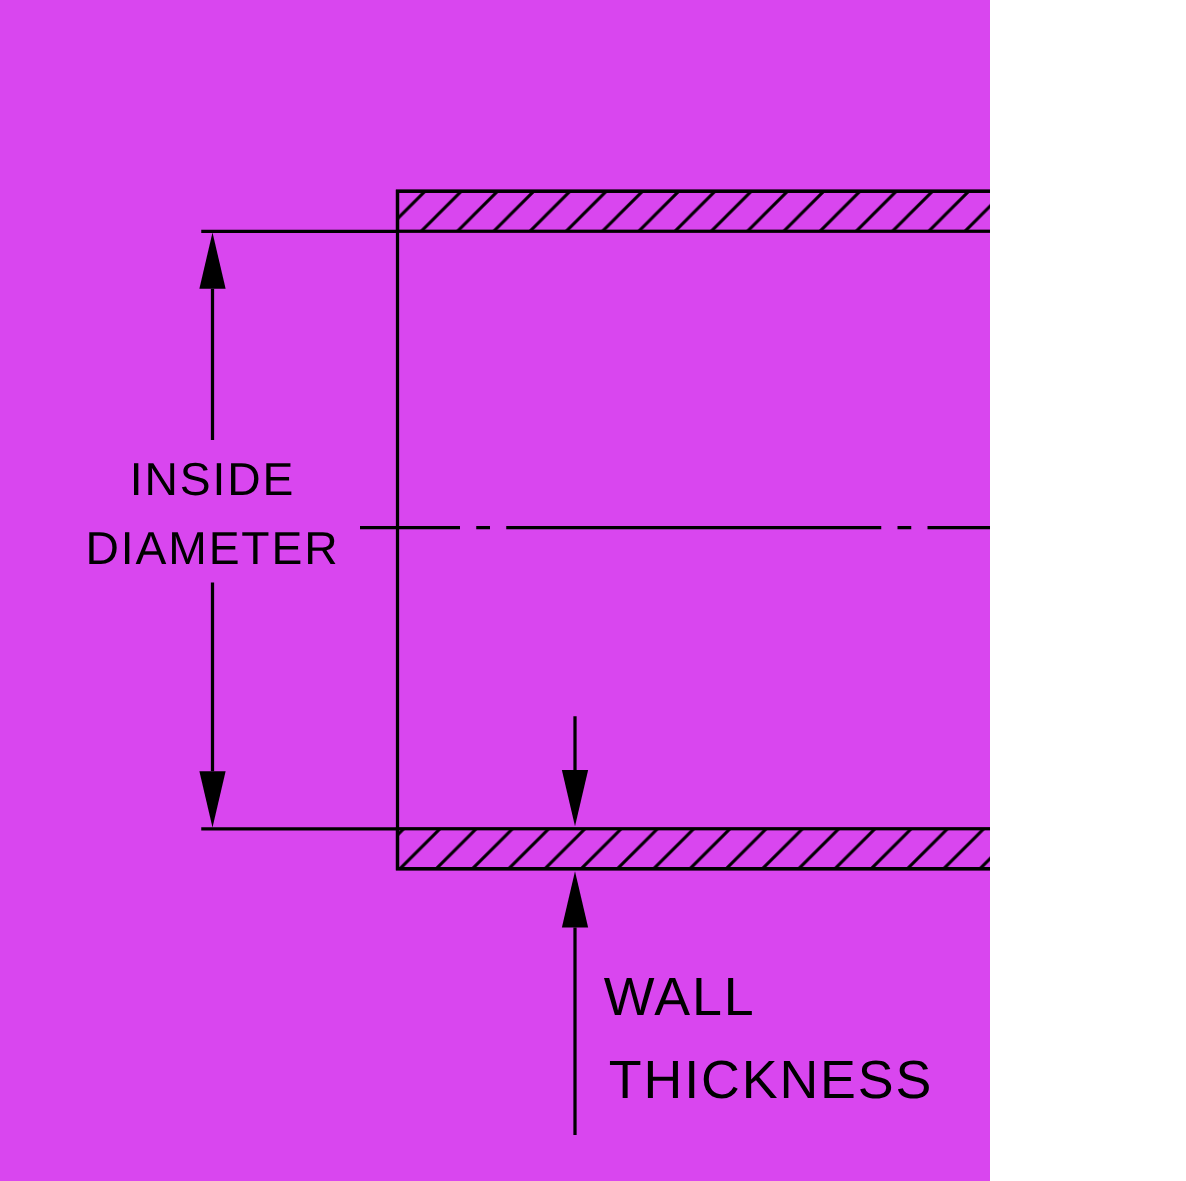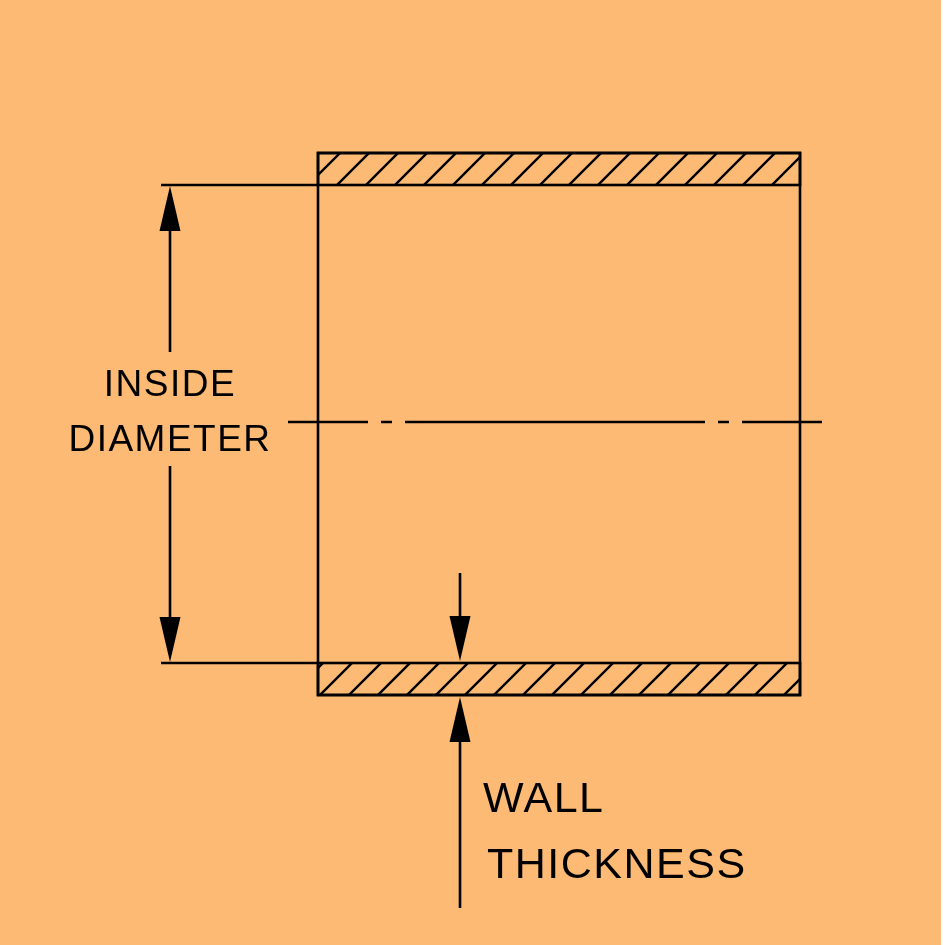--- a/index.html
+++ b/index.html
@@ -2,23 +2,23 @@
 <html><head>
 <meta charset="utf-8">
 <style>
   html, body {
     margin: 0;
     padding: 0;
     background: #ffffff;
   }
   .page {
     position: relative;
-    width: 941px;
+    width: 792px;
     height: 945px;
-    background: #fdba74;
+    background: #d946ef;
     overflow: hidden;
   }
   svg {
     display: block;
   }
   .dim-text {
     font-family: "Liberation Sans", sans-serif;
     font-size: 37px;
     letter-spacing: 1.5px;
   }

